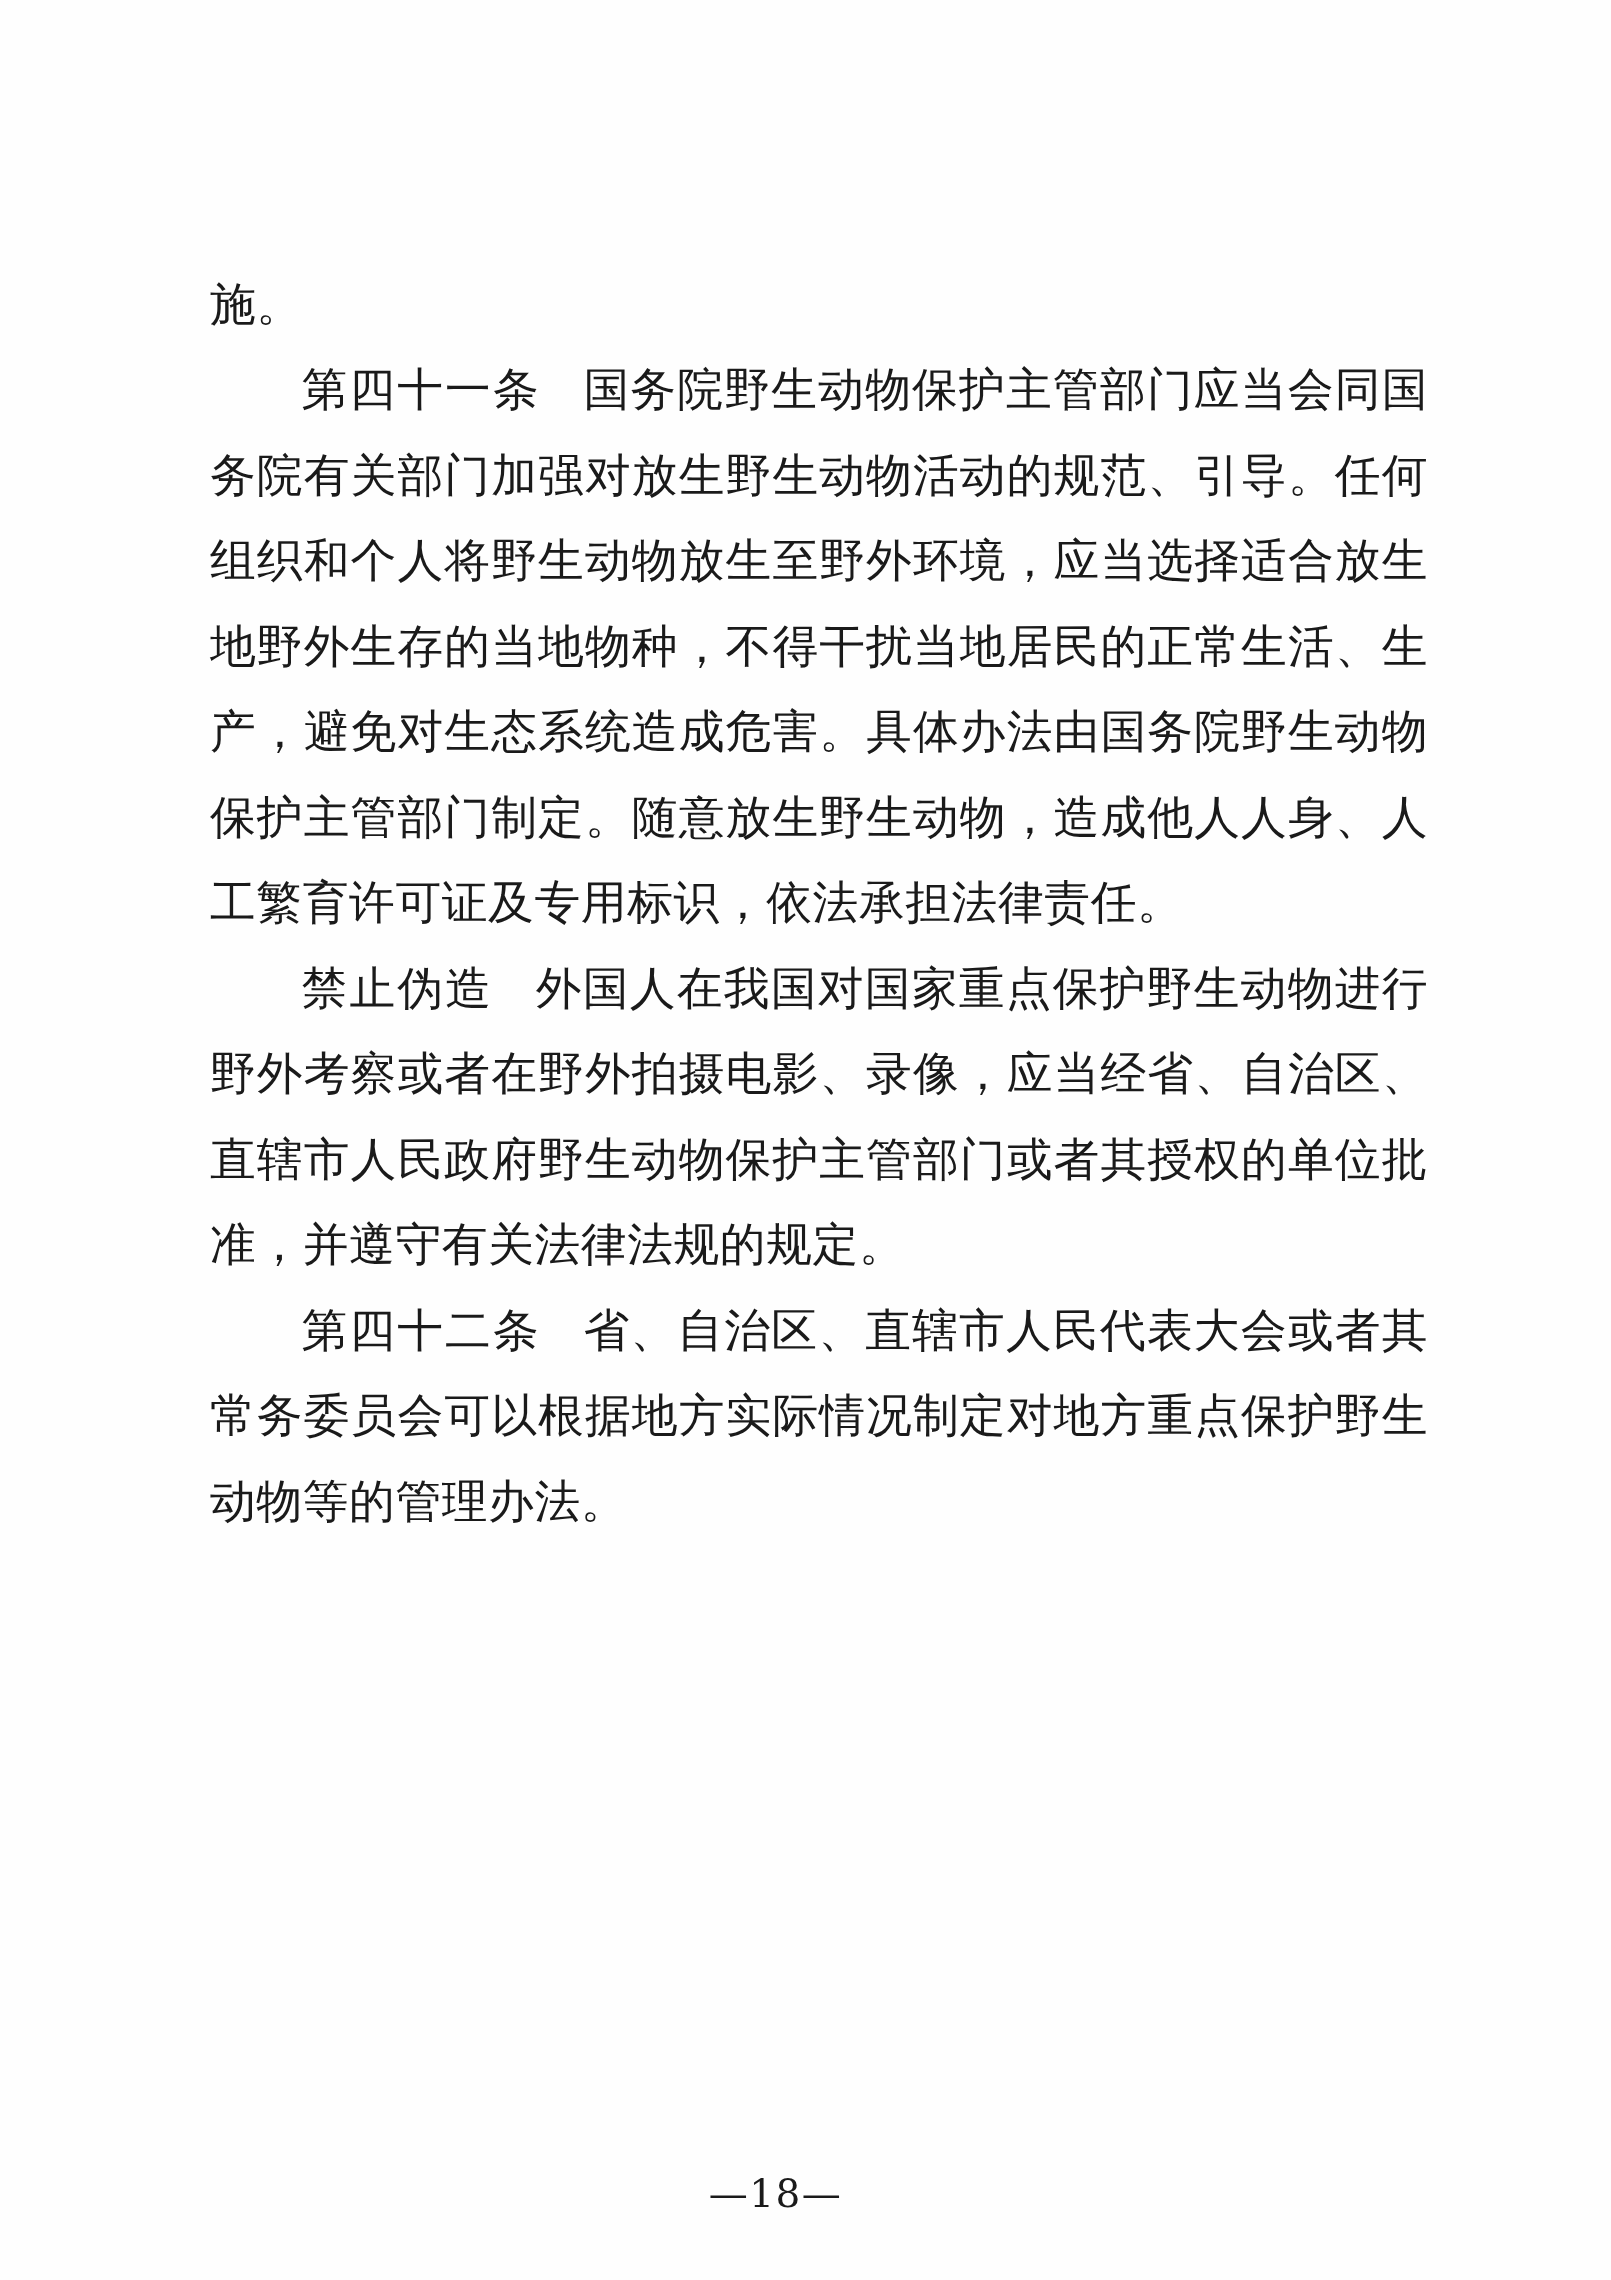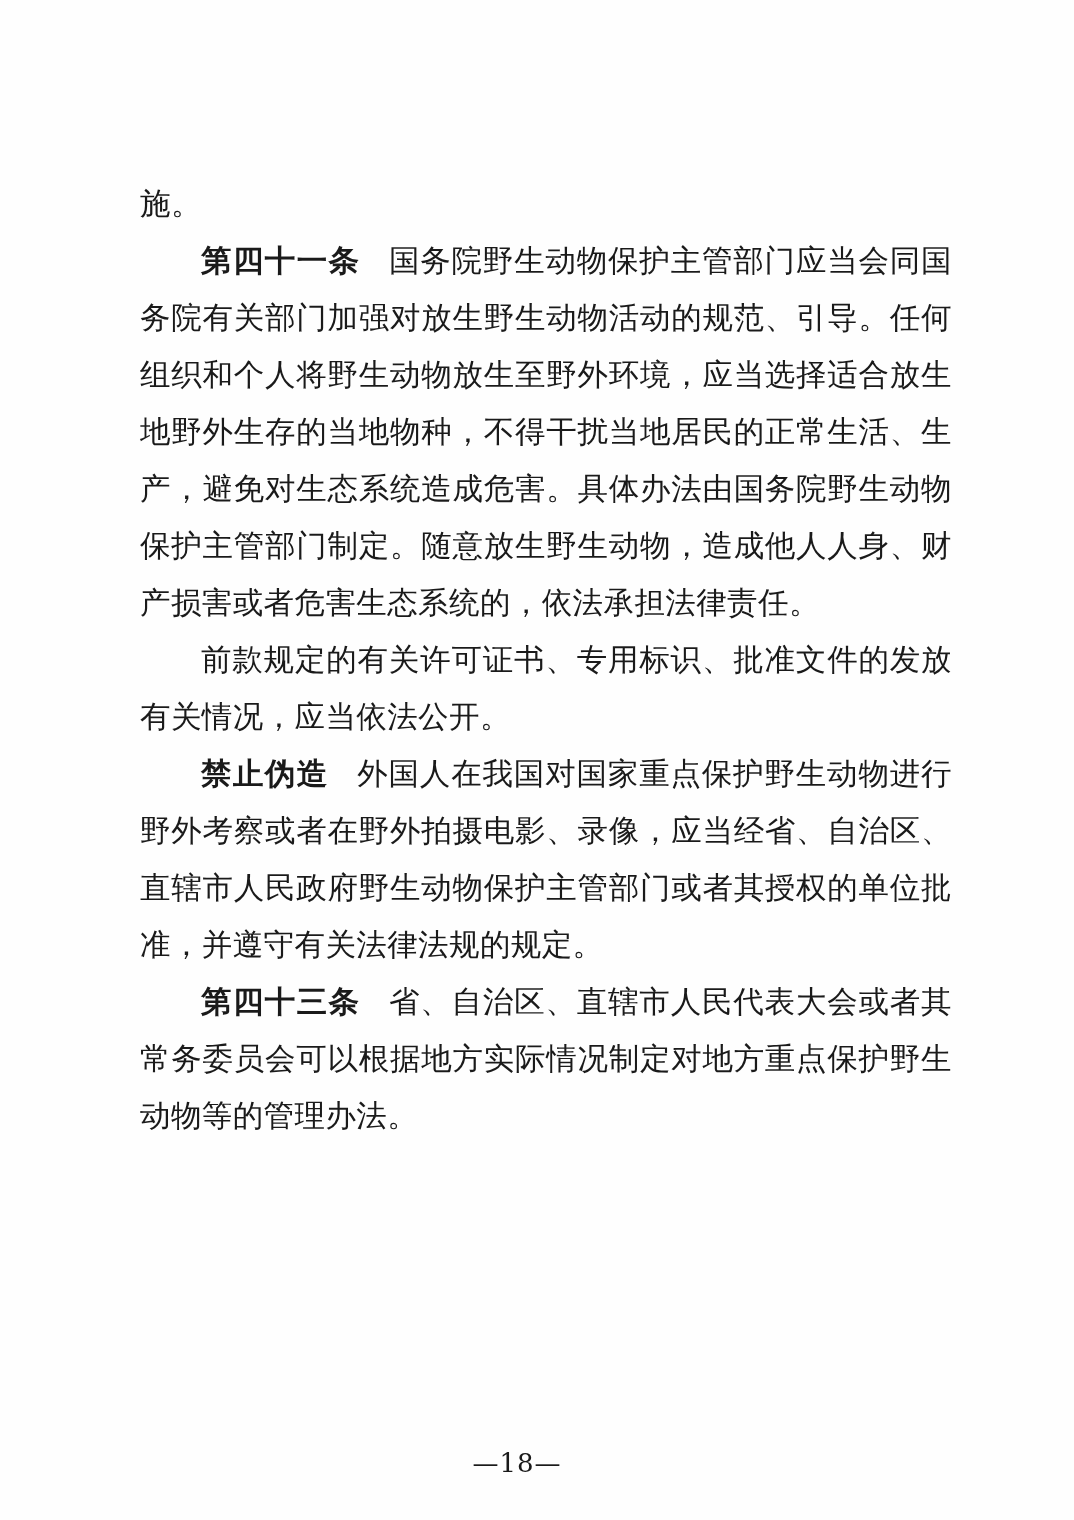--- a/index.html
+++ b/index.html
@@ -35,21 +35,21 @@
     text-align: justify;
     text-align-last: left;
     letter-spacing: 0.4px;
     margin: 0;
     text-justify: inter-ideograph;
   }
   .indent {
     text-indent: 61px;
   }
   .article-no {
-    font-weight: 700;
+    font-weight: 400;
     letter-spacing: 1px;
   }
   .gap {
     display: inline-block;
     width: 28px;
   }
   .footer {
     position: absolute;
     left: 0;
     top: 1448px;
@@ -68,34 +68,31 @@
 <body>
 
 <div class="page">
   <div class="content">
 
     <p class="para">
       <span>施。</span>
     </p>
 
     <p class="para indent">
-      <span class="article-no">第四十一条</span><span class="gap"></span><span>国务院野生动物保护主管部门应当会同国务院有关部门加强对放生野生动物活动的规范、引导。任何组织和个人将野生动物放生至野外环境，应当选择适合放生地野外生存的当地物种，不得干扰当地居民的正常生活、生产，避免对生态系统造成危害。具体办法由国务院野生动物保护主管部门制定。随意放生野生动物，造成他人人身、财产损害或者危害生态系统的，依法承担法律责任。</span>
+      <span class="article-no">第四十一条</span><span class="gap"></span><span>国务院野生动物保护主管部门应当会同国务院有关部门加强对放生野生动物活动的规范、引导。任何组织和个人将野生动物放生至野外环境，应当选择适合放生地野外生存的当地物种，不得干扰当地居民的正常生活、生产，避免对生态系统造成危害。具体办法由国务院野生动物保护主管部门制定。随意放生野生动物，造成他人人身、人工繁育许可证及专用标识，依法承担法律责任。</span>
     </p>
 
 
-    <p class="para indent">
-      <span>前款规定的有关许可证书、专用标识、批准文件的发放有关情况，应当依法公开。</span>
-    </p>
 
     <p class="para indent">
       <span class="article-no">禁止伪造</span><span class="gap"></span><span>外国人在我国对国家重点保护野生动物进行野外考察或者在野外拍摄电影、录像，应当经省、自治区、直辖市人民政府野生动物保护主管部门或者其授权的单位批准，并遵守有关法律法规的规定。</span>
     </p>
 
     <p class="para indent">
-      <span class="article-no">第四十三条</span><span class="gap"></span><span>省、自治区、直辖市人民代表大会或者其常务委员会可以根据地方实际情况制定对地方重点保护野生动物等的管理办法。</span>
+      <span class="article-no">第四十二条</span><span class="gap"></span><span>省、自治区、直辖市人民代表大会或者其常务委员会可以根据地方实际情况制定对地方重点保护野生动物等的管理办法。</span>
     </p>
 
   </div>
 
   <div class="footer">
     <span class="pagenum-inner">—18—</span>
   </div>
 </div>
 
 </body></html>

